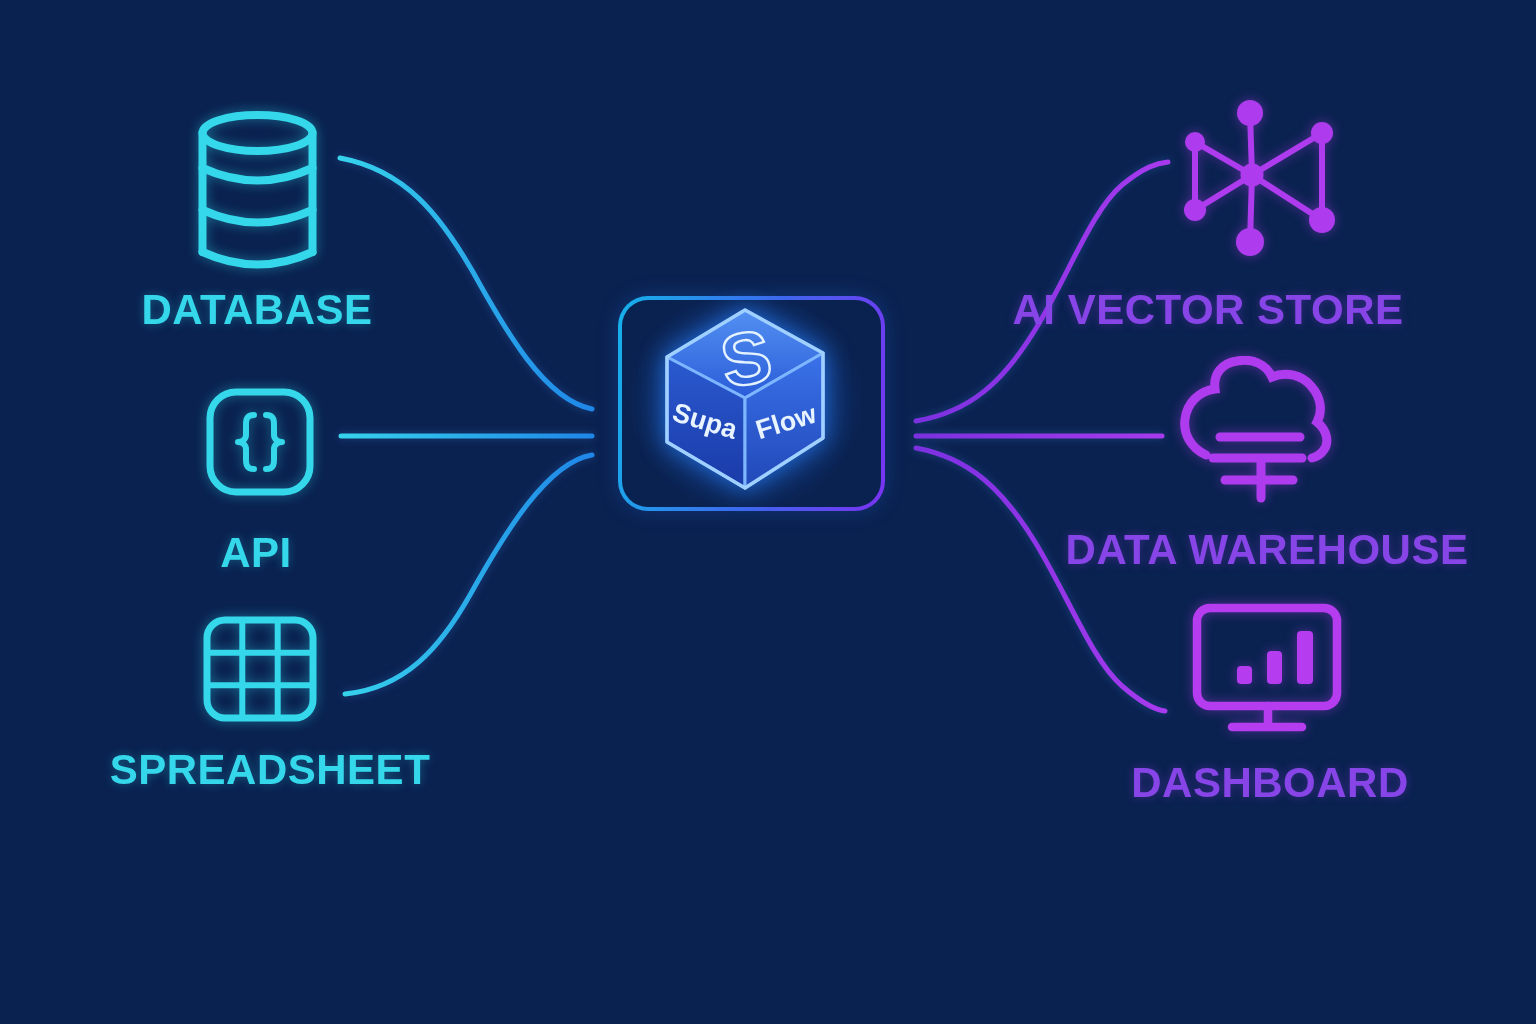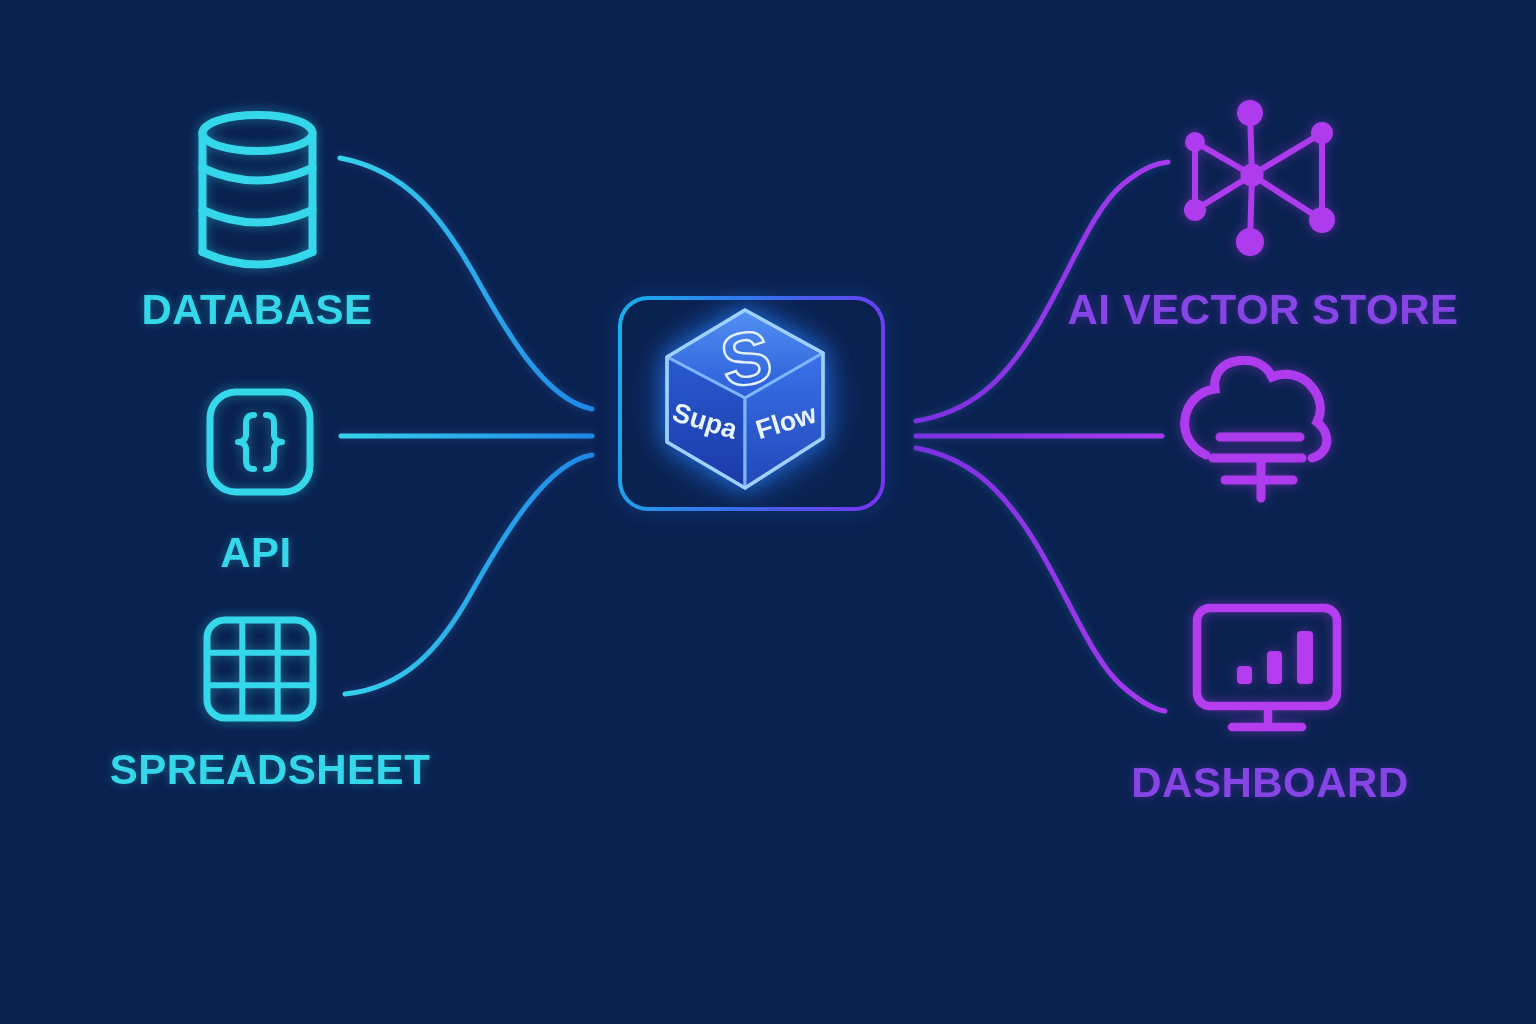--- a/index.html
+++ b/index.html
@@ -142,31 +142,32 @@
     <g fill="#ae3cee">
       <circle cx="72" cy="15" r="13"></circle>
       <circle cx="17" cy="44" r="10"></circle>
       <circle cx="17" cy="112" r="11"></circle>
       <circle cx="74" cy="77" r="11.5"></circle>
       <circle cx="144" cy="35" r="11"></circle>
       <circle cx="144" cy="122" r="13"></circle>
       <circle cx="72" cy="144" r="14"></circle>
     </g>
   </svg>
-  <div class="label dst-label" style="left:1263px;top:289px">AI VECTOR STORE</div>
+  <div class="label dst-label" style="left:1208px;top:289px">AI VECTOR STORE</div>
 
   <svg class="icon dst-icon" style="left:1178px;top:356px" width="160" height="150" viewBox="0 0 160 150">
     <g fill="none" stroke="#ae3cee" stroke-width="9" stroke-linecap="round">
       <path d="M28,99 C13,92 5,78 7,63 C9,47 21,35 37,33 C35,18 44,7 59,5 C74,2 88,8 94,21 C108,15 124,19 133,30 C143,41 145,55 139,66 C149,74 152,87 145,95 C142,99 138,101 134,102"></path>
       <path d="M42,81 L122,81"></path>
       <path d="M35,102 L124,102"></path>
       <path d="M47,124 L115,124"></path>
       <path d="M83,105 L83,142"></path>
     </g>
   </svg>
+  <div class="label dst-label" style="left:1267px;top:529px">DATA WAREHOUSE</div>
 
   <svg class="icon dst-icon" style="left:1190px;top:602px" width="152" height="132" viewBox="0 0 152 132">
     <g fill="none" stroke="#b63cf0" stroke-width="8.5" stroke-linecap="round">
       <rect x="7" y="6" width="140" height="98" rx="13"></rect>
       <path d="M78,104 L78,121"></path>
       <path d="M42,125 L112,125"></path>
     </g>
     <g fill="#b63cf0">
       <rect x="47" y="64" width="15" height="18" rx="4"></rect>
       <rect x="77" y="49" width="15" height="33" rx="4"></rect>

